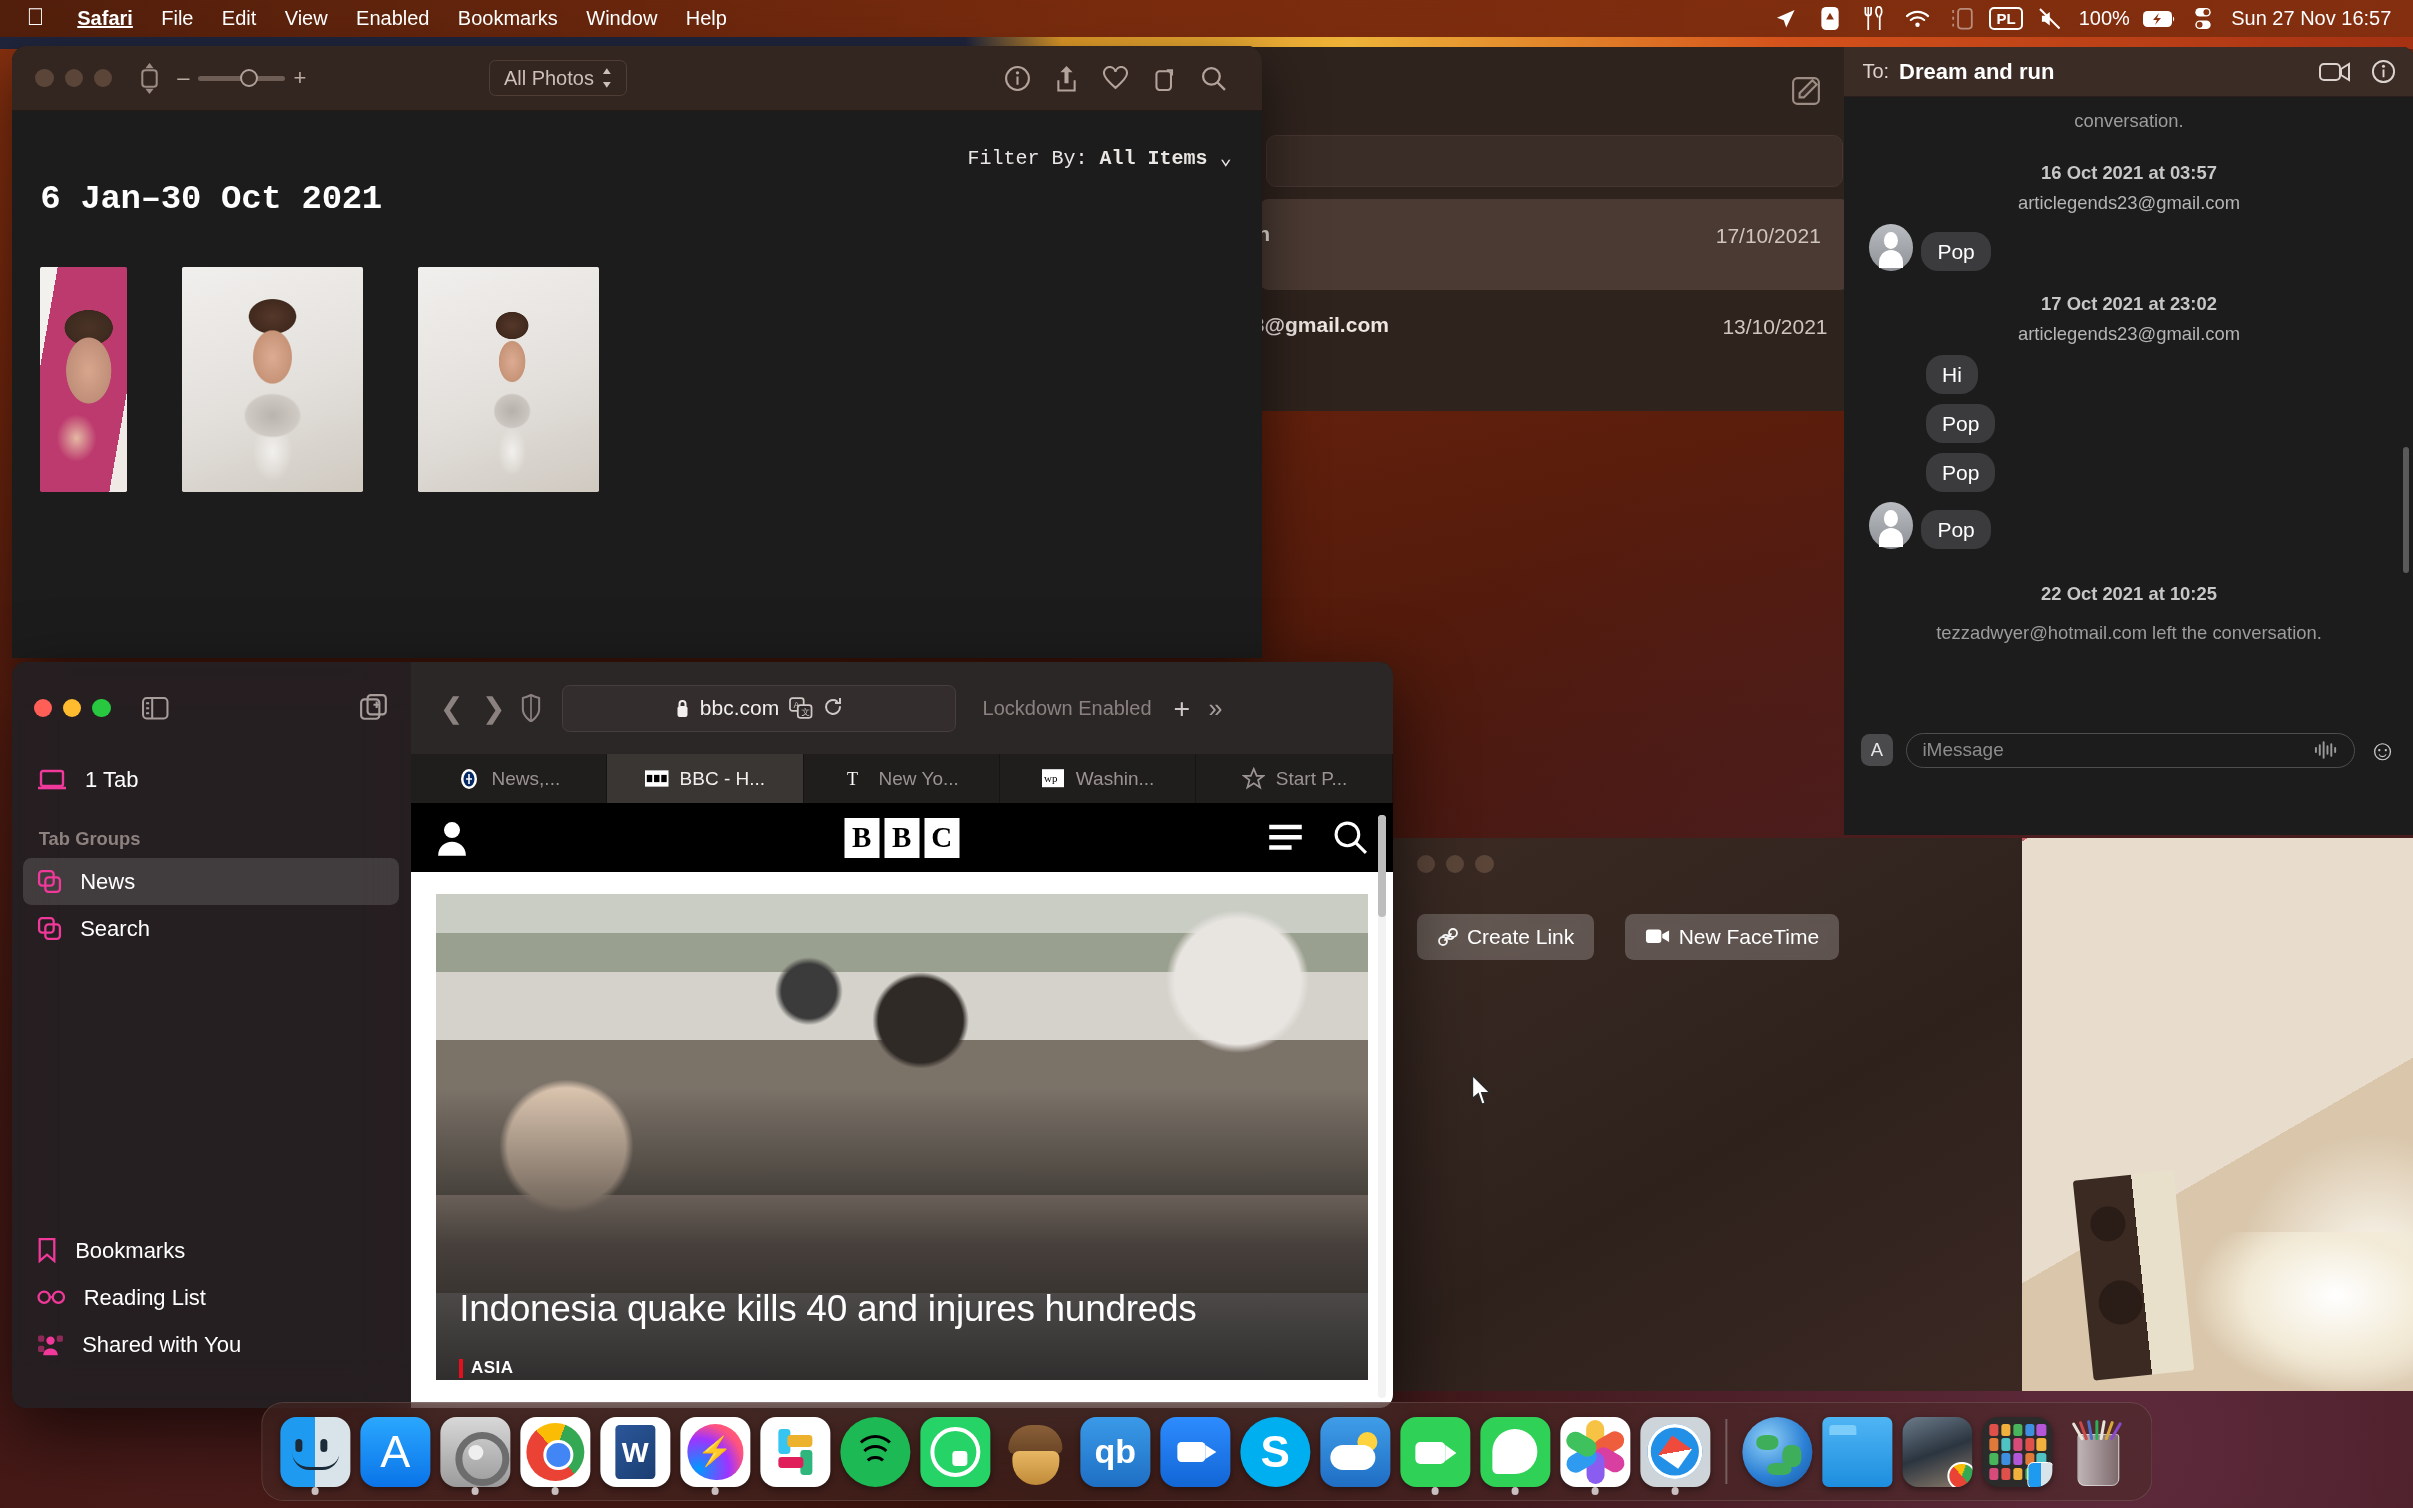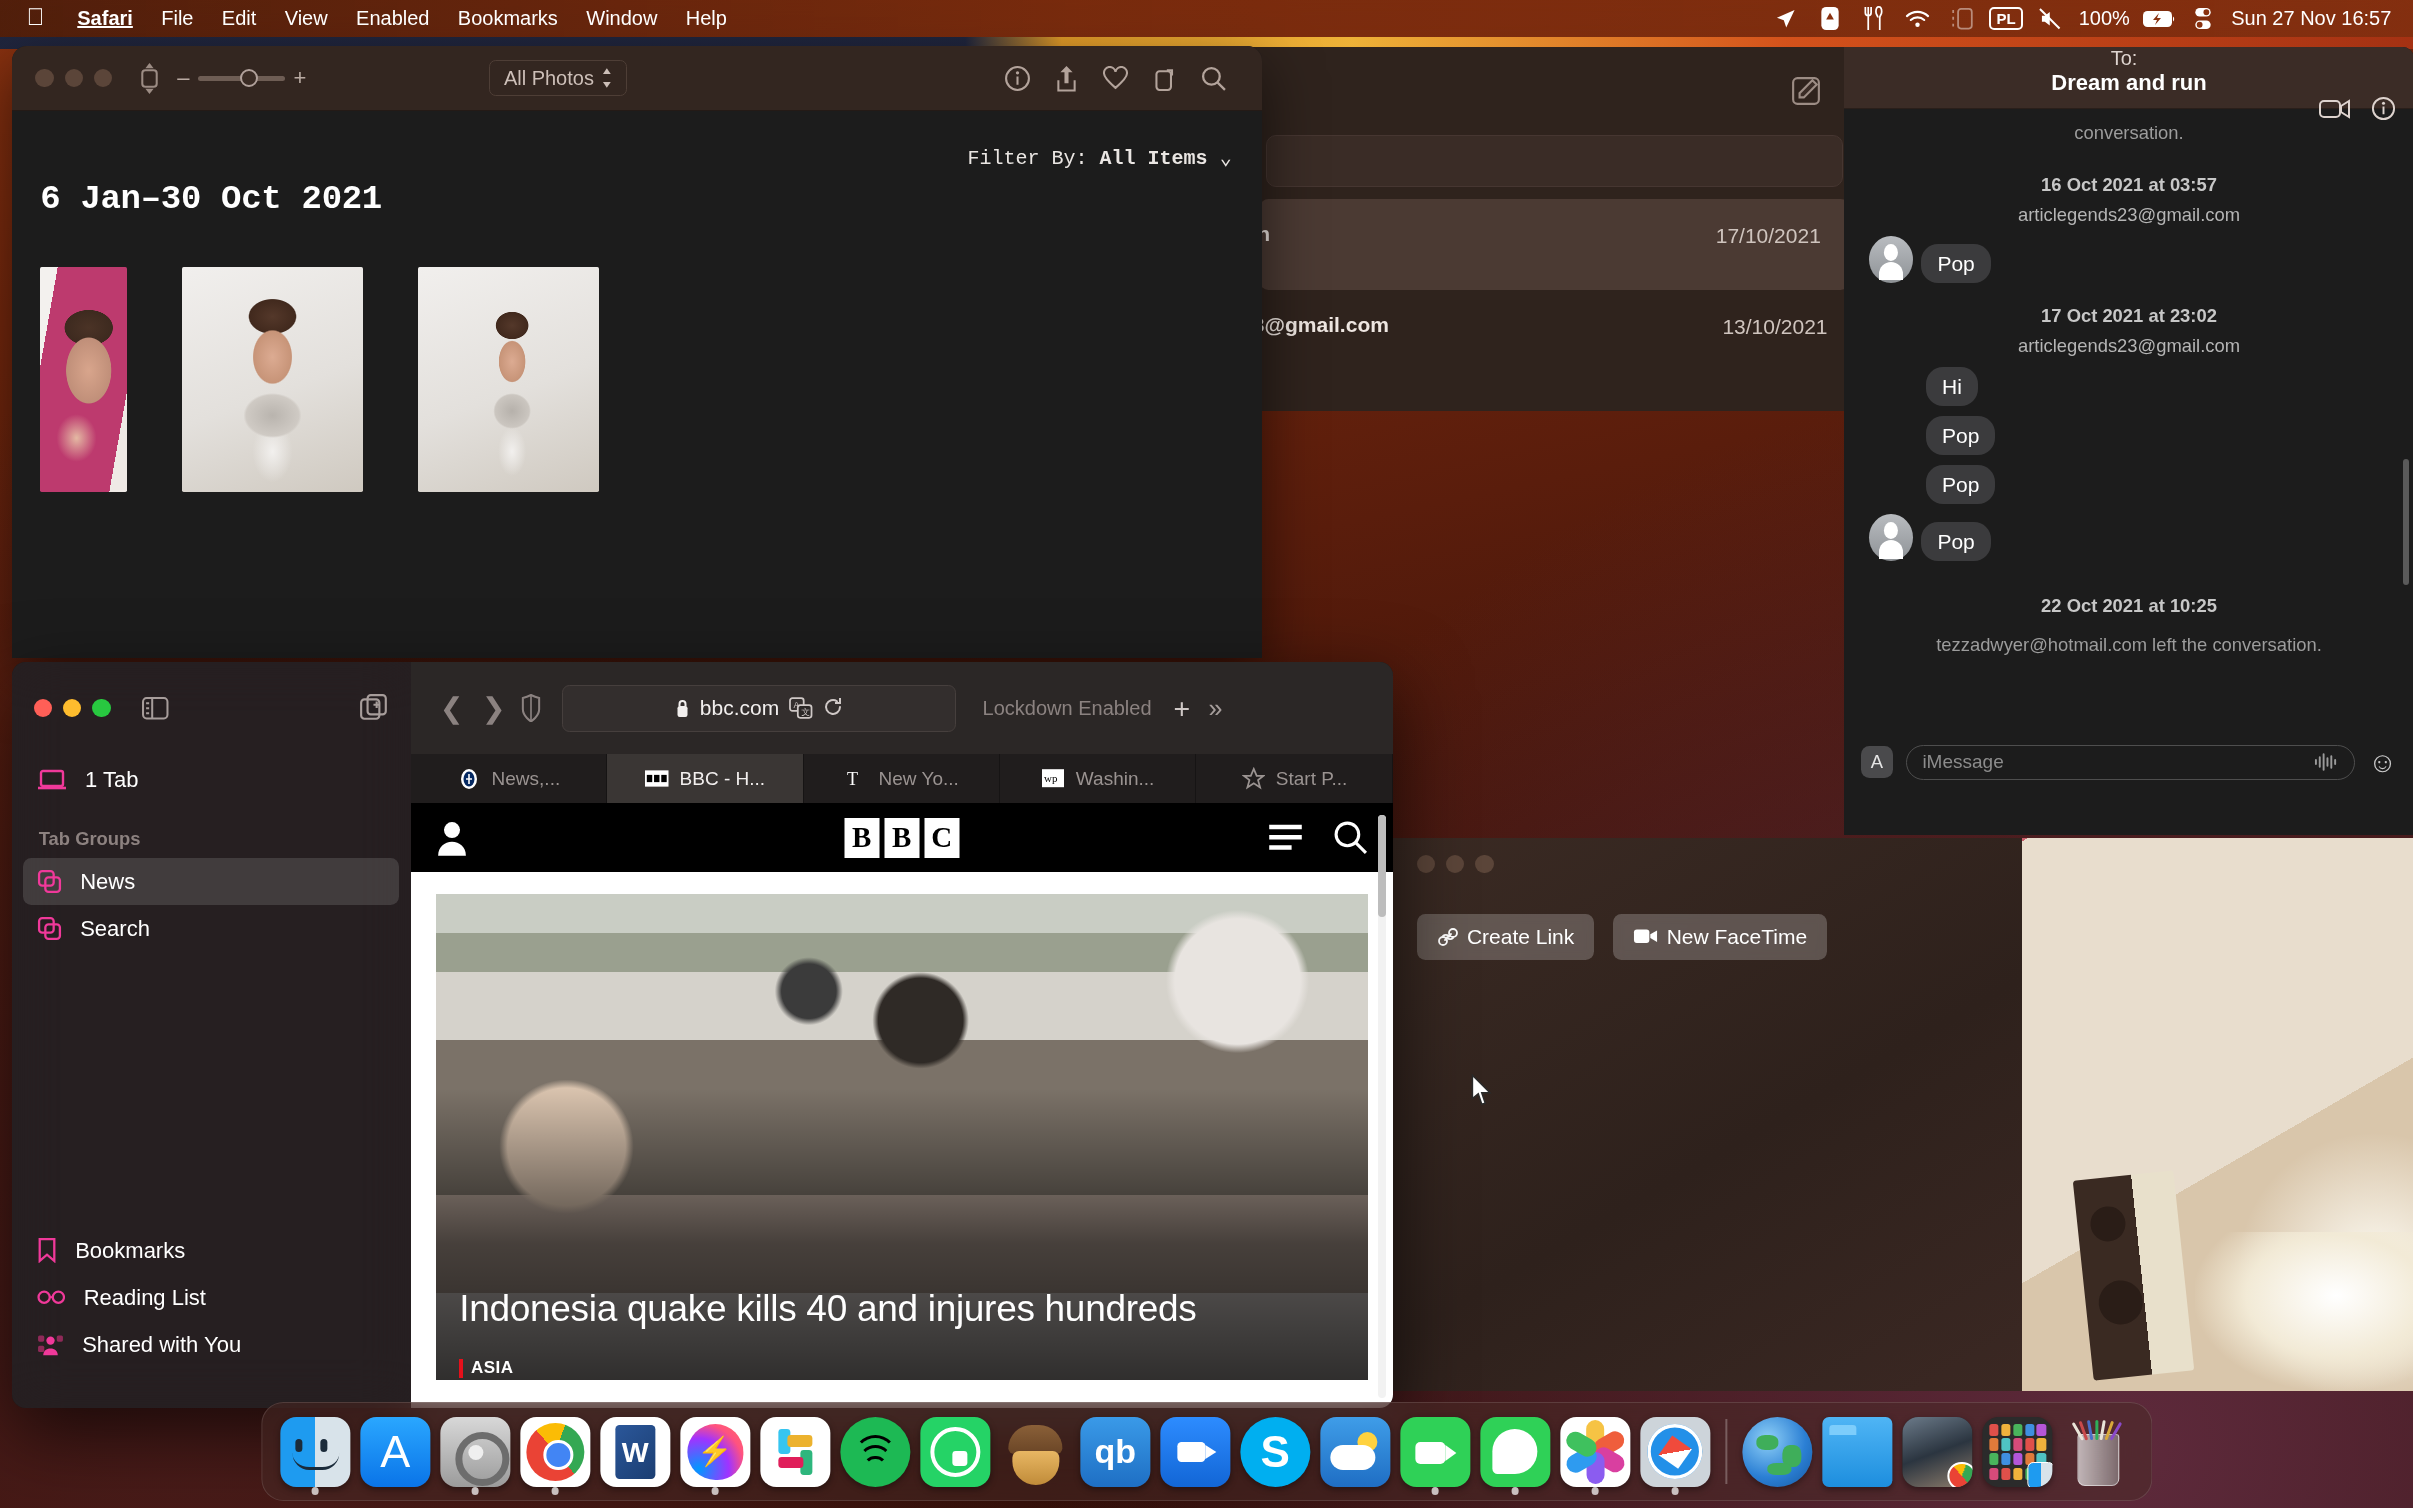--- a/index.html
+++ b/index.html
@@ -132,22 +132,22 @@
   .mail-row .frag { position:absolute; left:-23.5px; top:23.5px; font-weight:700; color:#eee6e1; font-size:21px; }
   .mail-row .dt { position:absolute; right:28.5px; top:25px; color:#cfc4be; font-size:21px; }
 
   
   #messages {
     left:1844px; top:47px; width:570px; height:788px;
     background:#1c1c1c; z-index:120;
     border-radius:0 11.7px 0 0;
   }
   #msg-header {
-    height:62px; display:flex; align-items:center; padding:0 18.4px;
-    background:#3b2c26; color:#fff; border-bottom:0.8px solid #2a1f1a;flex-direction:column;
+    height:50px; display:flex; align-items:center; padding:0 18.4px;
+    background:#3b2c26; color:#fff; border-bottom:0.8px solid #2a1f1a;
   }
   #msg-header .to { font-size:20px; color:#ded4cf; margin-right:10px; }
   #msg-header .name { font-size:22px; font-weight:600; }
   #msg-header .acts { margin-left:auto; display:flex; gap:20px; align-items:center; }
   #msg-body { position:relative; height:689px; padding:5px 0 0; overflow:hidden; }
   .msg-center { text-align:center; color:#9c9c9c; font-size:18.4px; padding:5px 39px; line-height:1.5; }
   .msg-ts { text-align:center; font-size:18.4px; color:#c7c7c7; font-weight:600; margin:22px 0 8.4px; }
   .msg-sender { text-align:center; font-size:18.4px; color:#b5b5b5; margin-bottom:10px; }
   .msg-line { display:flex; align-items:flex-end; gap:8.4px; padding-left:25px; margin-bottom:10px; }
   .msg-line.nogap { padding-left:82px; }
@@ -179,21 +179,21 @@
   #msg-field .ph { flex:1; }
   #msg-emoji { font-size:28.5px; color:#c9c9c9; flex:none; }
 
   
   #facetime {
     left:1393px; top:838px; width:629px; height:553px;
     background:linear-gradient(150deg,#3a2a23 0%,#2e211c 55%,#3b2823 100%);
     z-index:110;
   }
   #ft-top { height:52px; display:flex; align-items:center; padding:0 23.5px; }
-  #ft-buttons { display:flex; gap:19px; padding:23.5px; }
+  #ft-buttons { display:flex; gap:31px; padding:23.5px; }
   .ft-btn {
     display:flex; align-items:center; gap:8.4px;
     background:rgba(255,255,255,.22); border-radius:8.4px;
     padding:11px 20px; color:#fff; font-size:21px; font-weight:500;
     backdrop-filter:blur(5px);
   }
   #ft-cursor { position:absolute; left:77px; top:236px; }
 
   
   #webcam {

